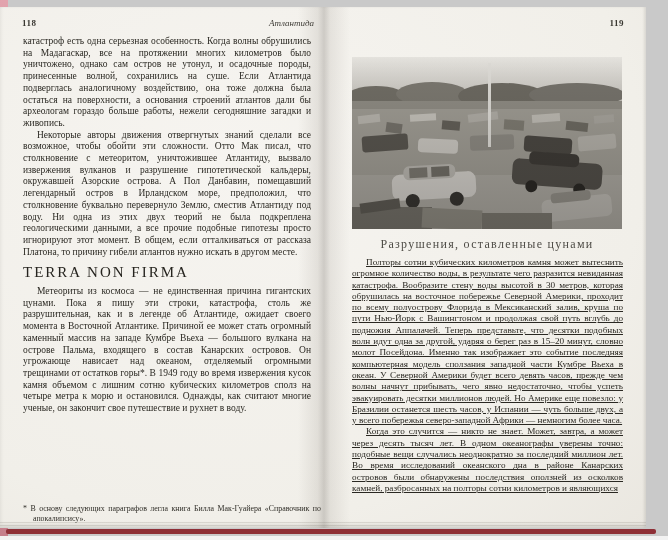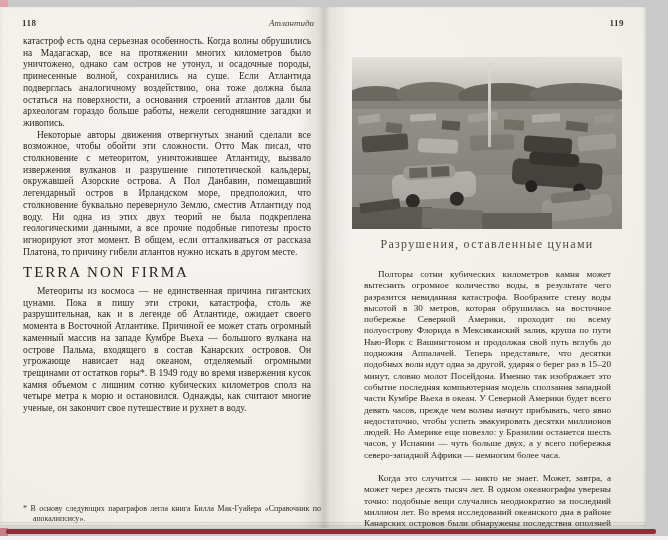--- a/index.html
+++ b/index.html
@@ -83,21 +83,21 @@
   }
   .rp-photo svg { display:block; width:100%; height:100%; }
   .rp-caption {
     position:absolute; left:352px; top:230px; width:270px; text-align:center;
     font-size:12px; letter-spacing:1.3px; color:#4e4c46;
   }
   .rp-text {
     position:absolute; left:352px; top:250px; width:271px;
     font-size:9.2px; line-height:11.3px; color:#2a2822; text-align:justify;
   }
-  .rp-text p { margin:12px; }
+  .rp-text p { margin:0;text-decoration:underline; }
 </style>
 </head>
 <body>
 
 <div class="stage">
 
   <div class="cover-strip-left"></div>
 
   <div class="pages">
 

